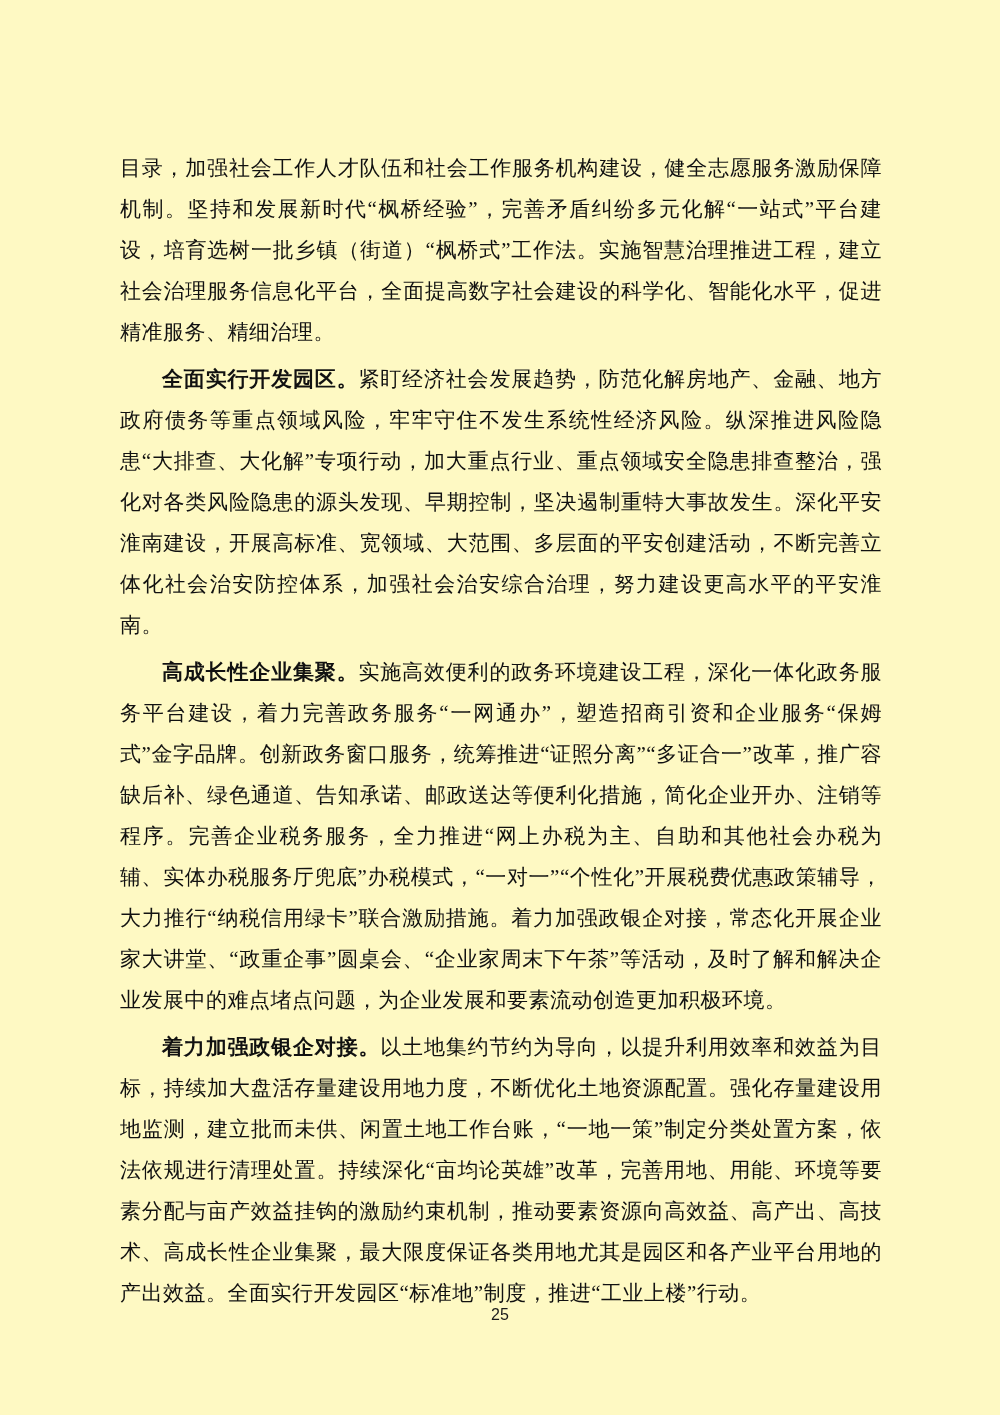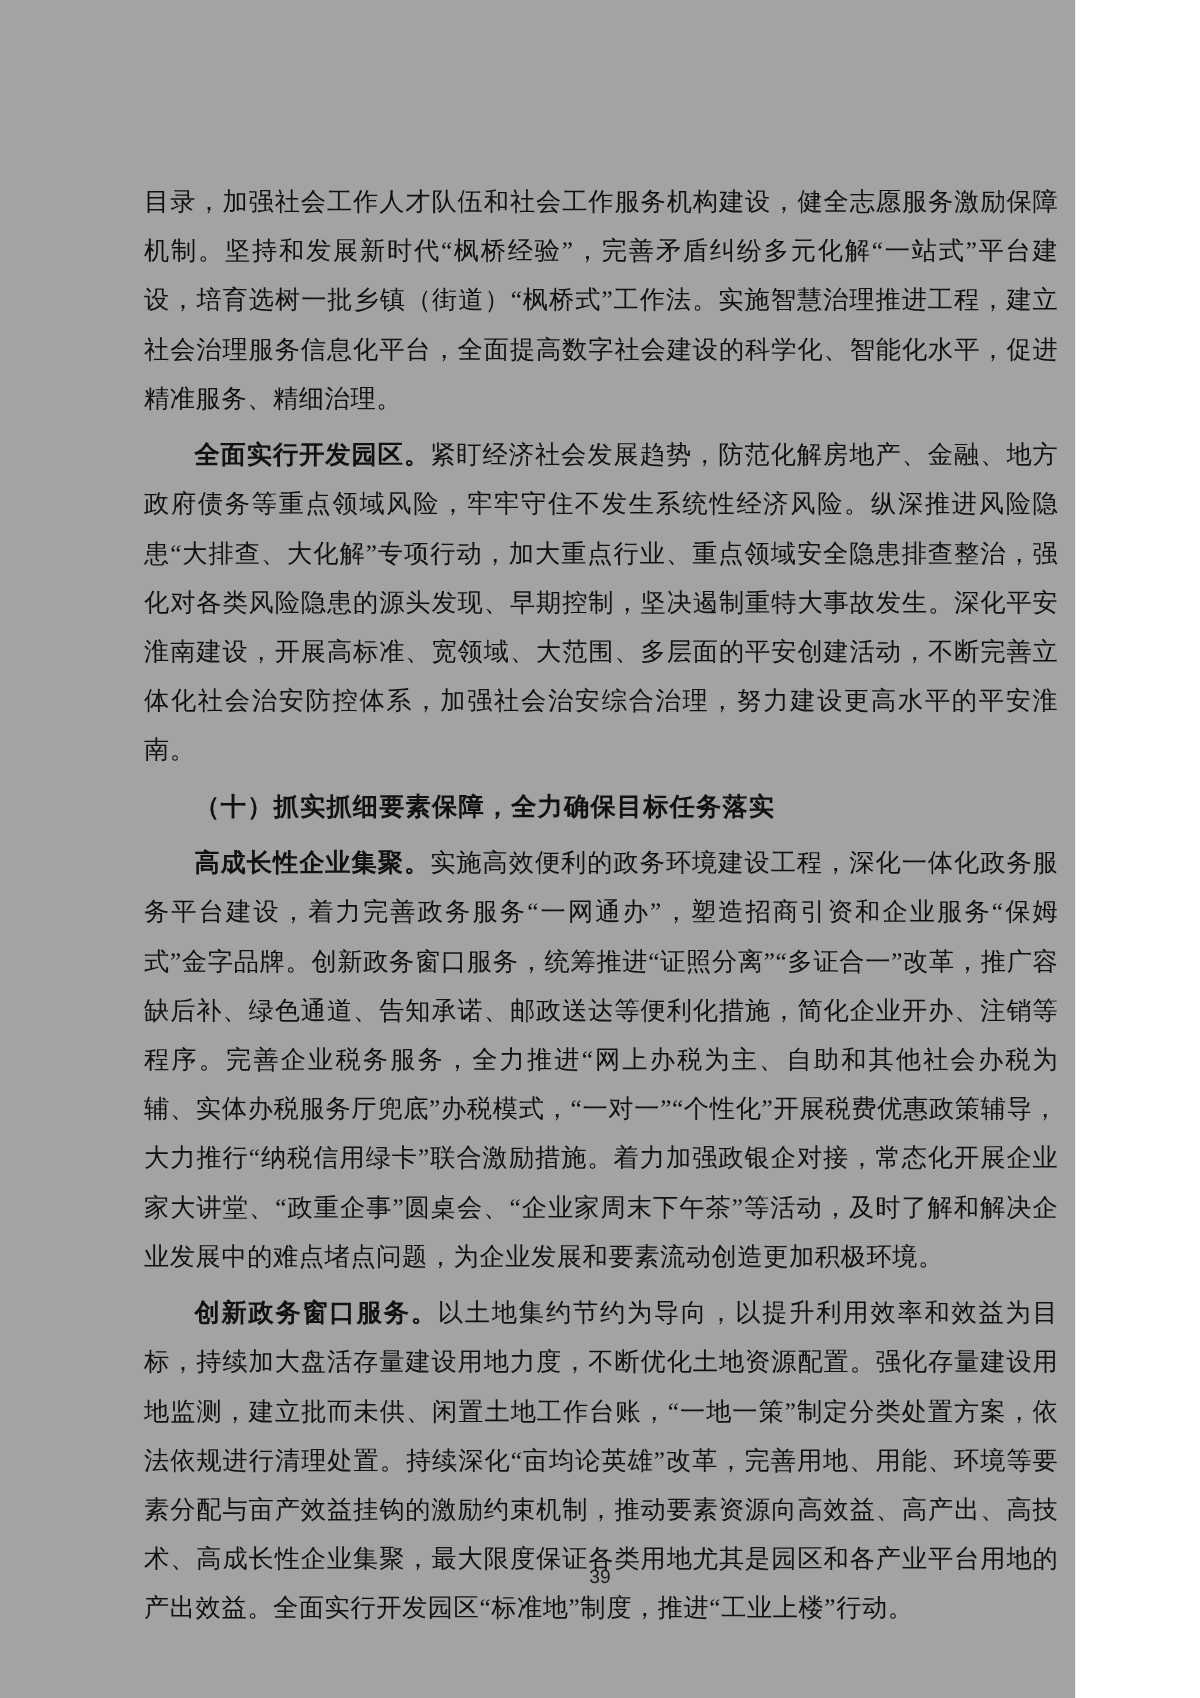--- a/index.html
+++ b/index.html
@@ -2,23 +2,23 @@
 <html><head>
 <meta charset="utf-8">
 <style>
   html, body {
     margin: 0;
     padding: 0;
     background: #ffffff;
   }
   .page {
     position: relative;
-    width: 896px;
+    width: 1000px;
     height: 1415px;
-    background: #a3a3a3;
+    background: #fef9c3;
     font-family: "Liberation Serif", "DejaVu Serif", serif;
     color: #111111;
     overflow: hidden;
     text-decoration: underline;
   }
   .text-body {
     position: absolute;
     left: 120px;
     top: 148px;
     width: 762px;
@@ -59,22 +59,21 @@
 </head>
 <body>
 
 <div class="page">
   <div class="text-body">
 
     <p class="para">目录，加强社会工作人才队伍和社会工作服务机构建设，健全志愿服务激励保障机制。坚持和发展新时代“枫桥经验”，完善矛盾纠纷多元化解“一站式”平台建设，培育选树一批乡镇（街道）“枫桥式”工作法。实施智慧治理推进工程，建立社会治理服务信息化平台，全面提高数字社会建设的科学化、智能化水平，促进精准服务、精细治理。</p>
 
     <p class="para indent"><span class="lead">全面实行开发园区。</span><span>紧盯经济社会发展趋势，防范化解房地产、金融、地方政府债务等重点领域风险，牢牢守住不发生系统性经济风险。纵深推进风险隐患“大排查、大化解”专项行动，加大重点行业、重点领域安全隐患排查整治，强化对各类风险隐患的源头发现、早期控制，坚决遏制重特大事故发生。深化平安淮南建设，开展高标准、宽领域、大范围、多层面的平安创建活动，不断完善立体化社会治安防控体系，加强社会治安综合治理，努力建设更高水平的平安淮南。</span></p>
 
-    <p class="section-heading">（十）抓实抓细要素保障，全力确保目标任务落实</p>
 
     <p class="para indent"><span class="lead">高成长性企业集聚。</span><span>实施高效便利的政务环境建设工程，深化一体化政务服务平台建设，着力完善政务服务“一网通办”，塑造招商引资和企业服务“保姆式”金字品牌。创新政务窗口服务，统筹推进“证照分离”“多证合一”改革，推广容缺后补、绿色通道、告知承诺、邮政送达等便利化措施，简化企业开办、注销等程序。完善企业税务服务，全力推进“网上办税为主、自助和其他社会办税为辅、实体办税服务厅兜底”办税模式，“一对一”“个性化”开展税费优惠政策辅导，大力推行“纳税信用绿卡”联合激励措施。着力加强政银企对接，常态化开展企业家大讲堂、“政重企事”圆桌会、“企业家周末下午茶”等活动，及时了解和解决企业发展中的难点堵点问题，为企业发展和要素流动创造更加积极环境。</span></p>
 
-    <p class="para indent"><span class="lead">创新政务窗口服务。</span><span>以土地集约节约为导向，以提升利用效率和效益为目标，持续加大盘活存量建设用地力度，不断优化土地资源配置。强化存量建设用地监测，建立批而未供、闲置土地工作台账，“一地一策”制定分类处置方案，依法依规进行清理处置。持续深化“亩均论英雄”改革，完善用地、用能、环境等要素分配与亩产效益挂钩的激励约束机制，推动要素资源向高效益、高产出、高技术、高成长性企业集聚，最大限度保证各类用地尤其是园区和各产业平台用地的产出效益。全面实行开发园区“标准地”制度，推进“工业上楼”行动。</span></p>
+    <p class="para indent"><span class="lead">着力加强政银企对接。</span><span>以土地集约节约为导向，以提升利用效率和效益为目标，持续加大盘活存量建设用地力度，不断优化土地资源配置。强化存量建设用地监测，建立批而未供、闲置土地工作台账，“一地一策”制定分类处置方案，依法依规进行清理处置。持续深化“亩均论英雄”改革，完善用地、用能、环境等要素分配与亩产效益挂钩的激励约束机制，推动要素资源向高效益、高产出、高技术、高成长性企业集聚，最大限度保证各类用地尤其是园区和各产业平台用地的产出效益。全面实行开发园区“标准地”制度，推进“工业上楼”行动。</span></p>
 
   </div>
 
-  <div class="page-number">39</div>
+  <div class="page-number">25</div>
 </div>
 
 </body></html>

